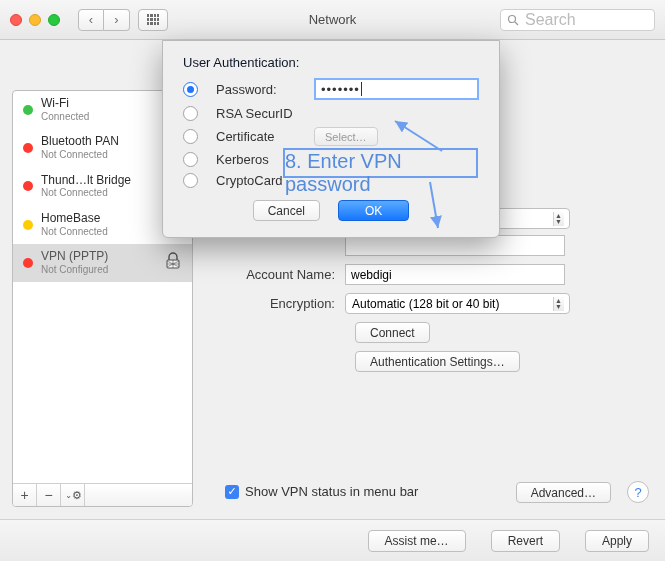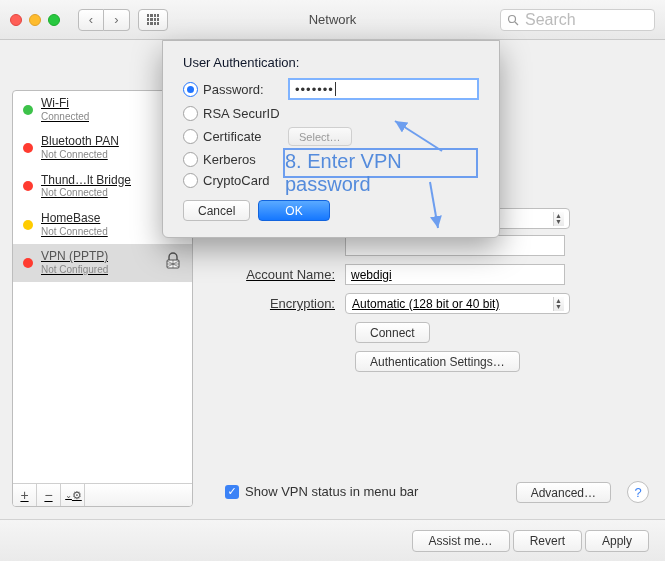--- a/index.html
+++ b/index.html
@@ -18,21 +18,21 @@
 .nav-btn:last-child { border-radius: 0 4px 4px 0; border-left:none; }
 .grid-btn { width: 30px; height: 22px; border:1px solid #bcbcbc; background:linear-gradient(#ffffff,#f0f0f0); border-radius:4px; margin-left:8px; display:flex; align-items:center; justify-content:center; }
 .grid-icon { width:12px; height:12px; display:grid; grid-template-columns: repeat(4,1fr); grid-template-rows:repeat(3,1fr); gap:1px;}
 .grid-icon span { background:#6e6e6e; }
 .win-title { position:absolute; left:0; right:0; text-align:center; font-size:13px; color:#4a4a4a; pointer-events:none;}
 .search-wrap { margin-left:auto; }
 .search-box { width: 155px; height: 22px; border:1px solid #cfcfcf; border-radius:4px; background:#ffffff; padding: 0 6px 0 24px; font-size:16px; color:#888; position:relative; display:flex; align-items:center;}
 .search-box svg { position:absolute; left:6px; top:4px; }
 
 
-.content { display:flex; padding: 50px 12px 12px 12px; height: calc(561px - 40px - 42px); gap:12px;text-decoration:underline; }
+.content { display:flex; padding: 50px 12px 12px 12px; height: calc(561px - 40px - 42px); gap:12px; }
 .sidebar { width: 181px; border:1px solid #bdbdbd; border-radius:4px; background:#ffffff; display:flex; flex-direction:column; overflow:hidden;}
 .svc-list { flex:1; overflow:hidden;}
 .svc-item { padding: 6px 10px; display:flex; align-items:center; gap:8px; border-bottom:1px solid transparent;}
 .svc-item.sel { background:#dcdcdc; }
 .status-dot { width:10px; height:10px; border-radius:50%; flex-shrink:0; }
 .green-dot{background:#3dc24a;} .red-dot{background:#ff3b30;} .orange-dot{background:#ffcc00;}
 .svc-text { display:flex; flex-direction:column; line-height:1.15; overflow:hidden;}
 .svc-name { font-size:12px; color:#2b2b2b; white-space:nowrap; overflow:hidden; text-overflow:ellipsis;}
 .svc-status { font-size:10px; color:#888; }
 .svc-item.sel .svc-name { color:#555;}
@@ -50,35 +50,35 @@
 .sel-arrows{ position:absolute; right:7px; top:4px; font-size:7px; line-height:6px; color:#555; z-index:2;}
 .mac-btn { height:21px; padding: 0 14px; border:1px solid #bfbfbf; border-radius:4px; background:linear-gradient(#ffffff,#f1f1f1); font-size:12px; color:#333; display:inline-flex; align-items:center;}
 .btn-row { margin-left:150px; margin-bottom:8px; }
 
 .show-vpn { position:absolute; bottom:8px; left:20px; display:flex; align-items:center; font-size:13px; color:#333;}
 .checkbox { width:14px; height:14px; border-radius:3px; background:#3b82f6; margin-right:6px; display:flex; align-items:center; justify-content:center; color:#fff; font-size:11px;}
 .adv-btn { position:absolute; bottom:4px; right:42px; }
 .help-btn { position:absolute; bottom:4px; right:4px; width:22px; height:22px; border:1px solid #bfbfbf; border-radius:50%; display:flex; align-items:center; justify-content:center; font-size:13px; color:#3b82f6; background:#fff;}
 
 
-.bottom-bar { height:42px; display:flex; align-items:center; justify-content:flex-end; gap:3px; padding: 0 16px; border-top:1px solid #d2d2d2; background:linear-gradient(#f5f5f5,#eaeaea);}
+.bottom-bar { height:42px; display:flex; align-items:center; justify-content:flex-end; gap:25px; padding: 0 16px; border-top:1px solid #d2d2d2; background:linear-gradient(#f5f5f5,#eaeaea);}
 .bottom-bar .mac-btn { height:22px; padding: 0 16px;}
 
 
 .modal { position:absolute; top:40px; left:162px; width:338px; background:#efefef; border:1px solid #b9b9b9; border-radius:0 0 6px 6px; box-shadow: 0 12px 30px rgba(0,0,0,0.35); padding: 14px 20px 16px 20px;}
 .modal-title { font-size:13px; color:#0f172a; margin-bottom:8px;}
-.radio-row { display:flex; align-items:center; font-size:13px; color:#333; margin-bottom:6px; gap:5px;}
+.radio-row { display:flex; align-items:center; font-size:13px; color:#333; margin-bottom:6px; gap:18px;}
 .radio { width:15px; height:15px; border:1px solid #a2a2a2; border-radius:50%; background:#fff; display:flex; align-items:center; justify-content:center;}
 .radio.checked{ border-color:#2175ff;}
 .radio.checked::after{ content:""; width:7px; height:7px; border-radius:50%; background:#2175ff;}
 .radio-label{ width:80px; }
 .pwd-input { flex:1; height:22px; border:2px solid #7fb3ff; background:#fff; font-size:13px; padding:0 5px; letter-spacing:1px; display:flex; align-items:center;}
 .pwd-caret { display:inline-block; width:1px; height:14px; background:#333; margin-left:1px;}
 .select-grey { height:19px; padding:0 10px; border:1px solid #cfcfcf; border-radius:4px; background:linear-gradient(#fafafa,#ececec); font-size:11px; color:#999; display:inline-flex; align-items:center;}
-.modal-btns { display:flex; justify-content:flex-start; gap:8px; margin-top:12px;}
+.modal-btns { display:flex; justify-content:center; gap:18px; margin-top:12px;}
 .ok-btn { background:linear-gradient(#5aaaff,#1577ff); color:#fff; border-color:#1264de; padding:0 26px;}
 
 
 .annotation { position:absolute; top:148px; left:283px; width:195px; height:30px; border:2px solid #6d9eef; display:flex; align-items:flex-start; justify-content:center; font-size:20px; color:#548bdc; background:transparent; pointer-events:none;}
 .arrow1 { position:absolute; top:116px; left:387px; pointer-events:none; }
 .arrow2 { position:absolute; top:180px; left:420px; pointer-events:none; }
 </style>
 </head>
 <body>
 

